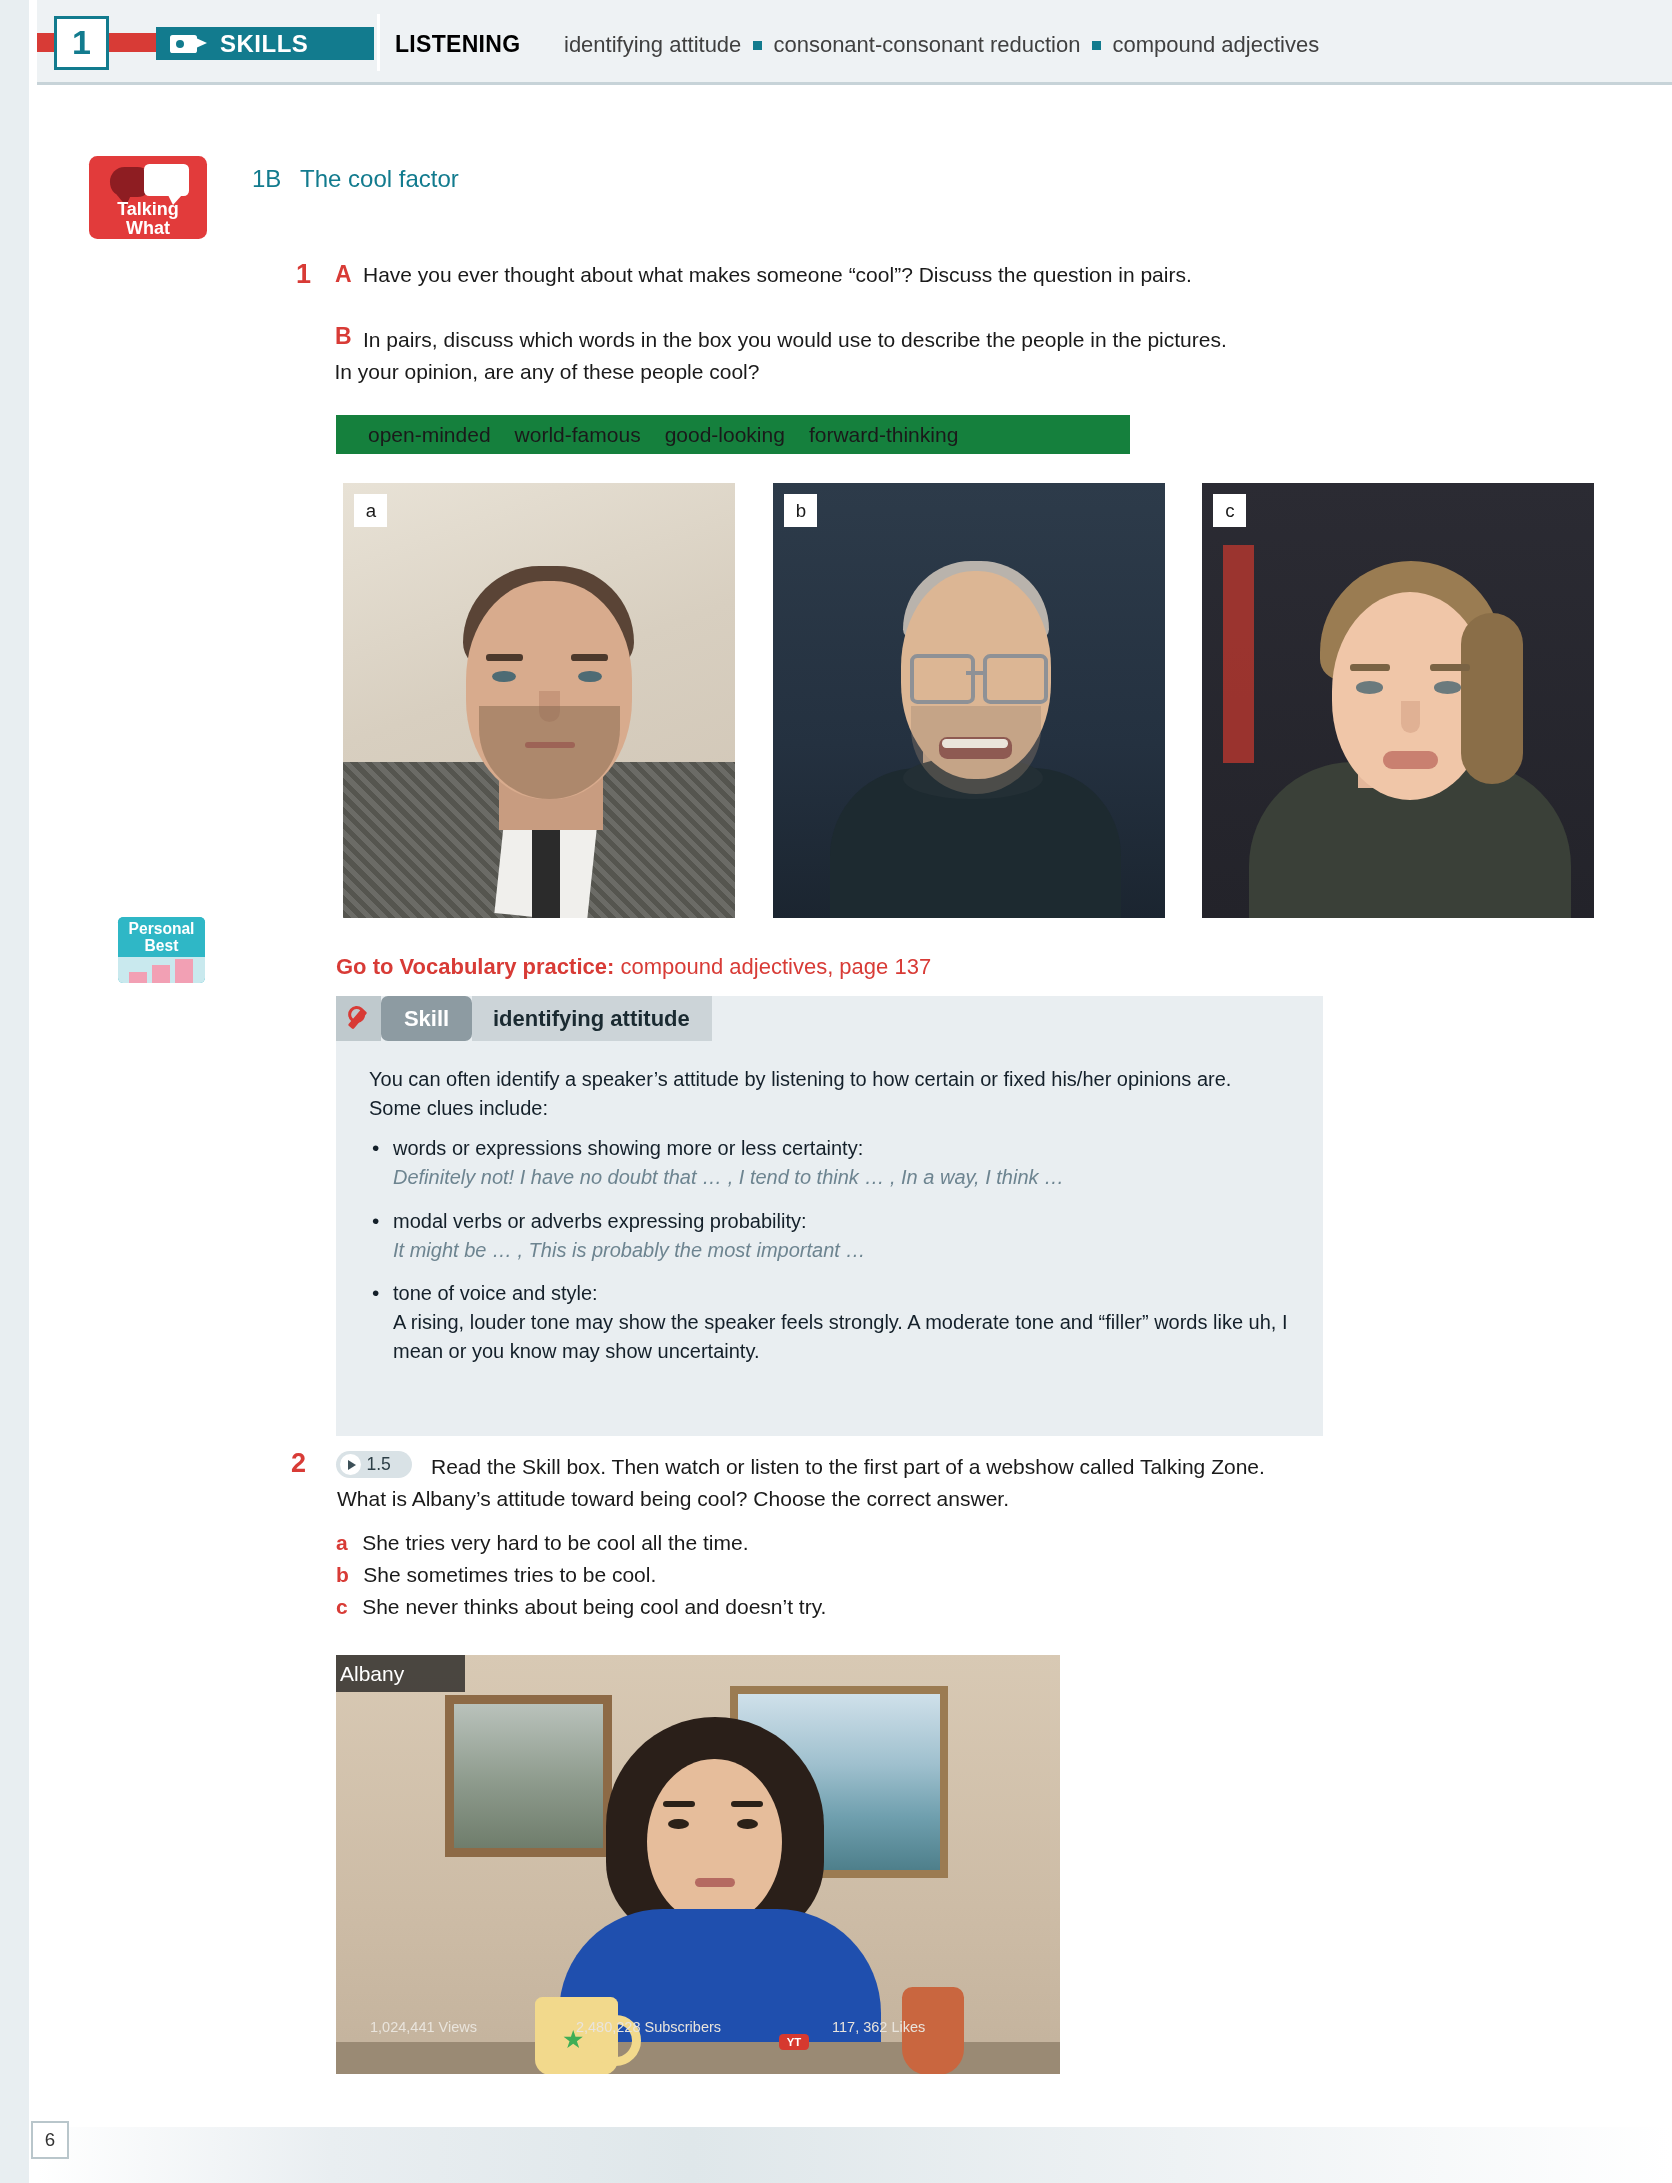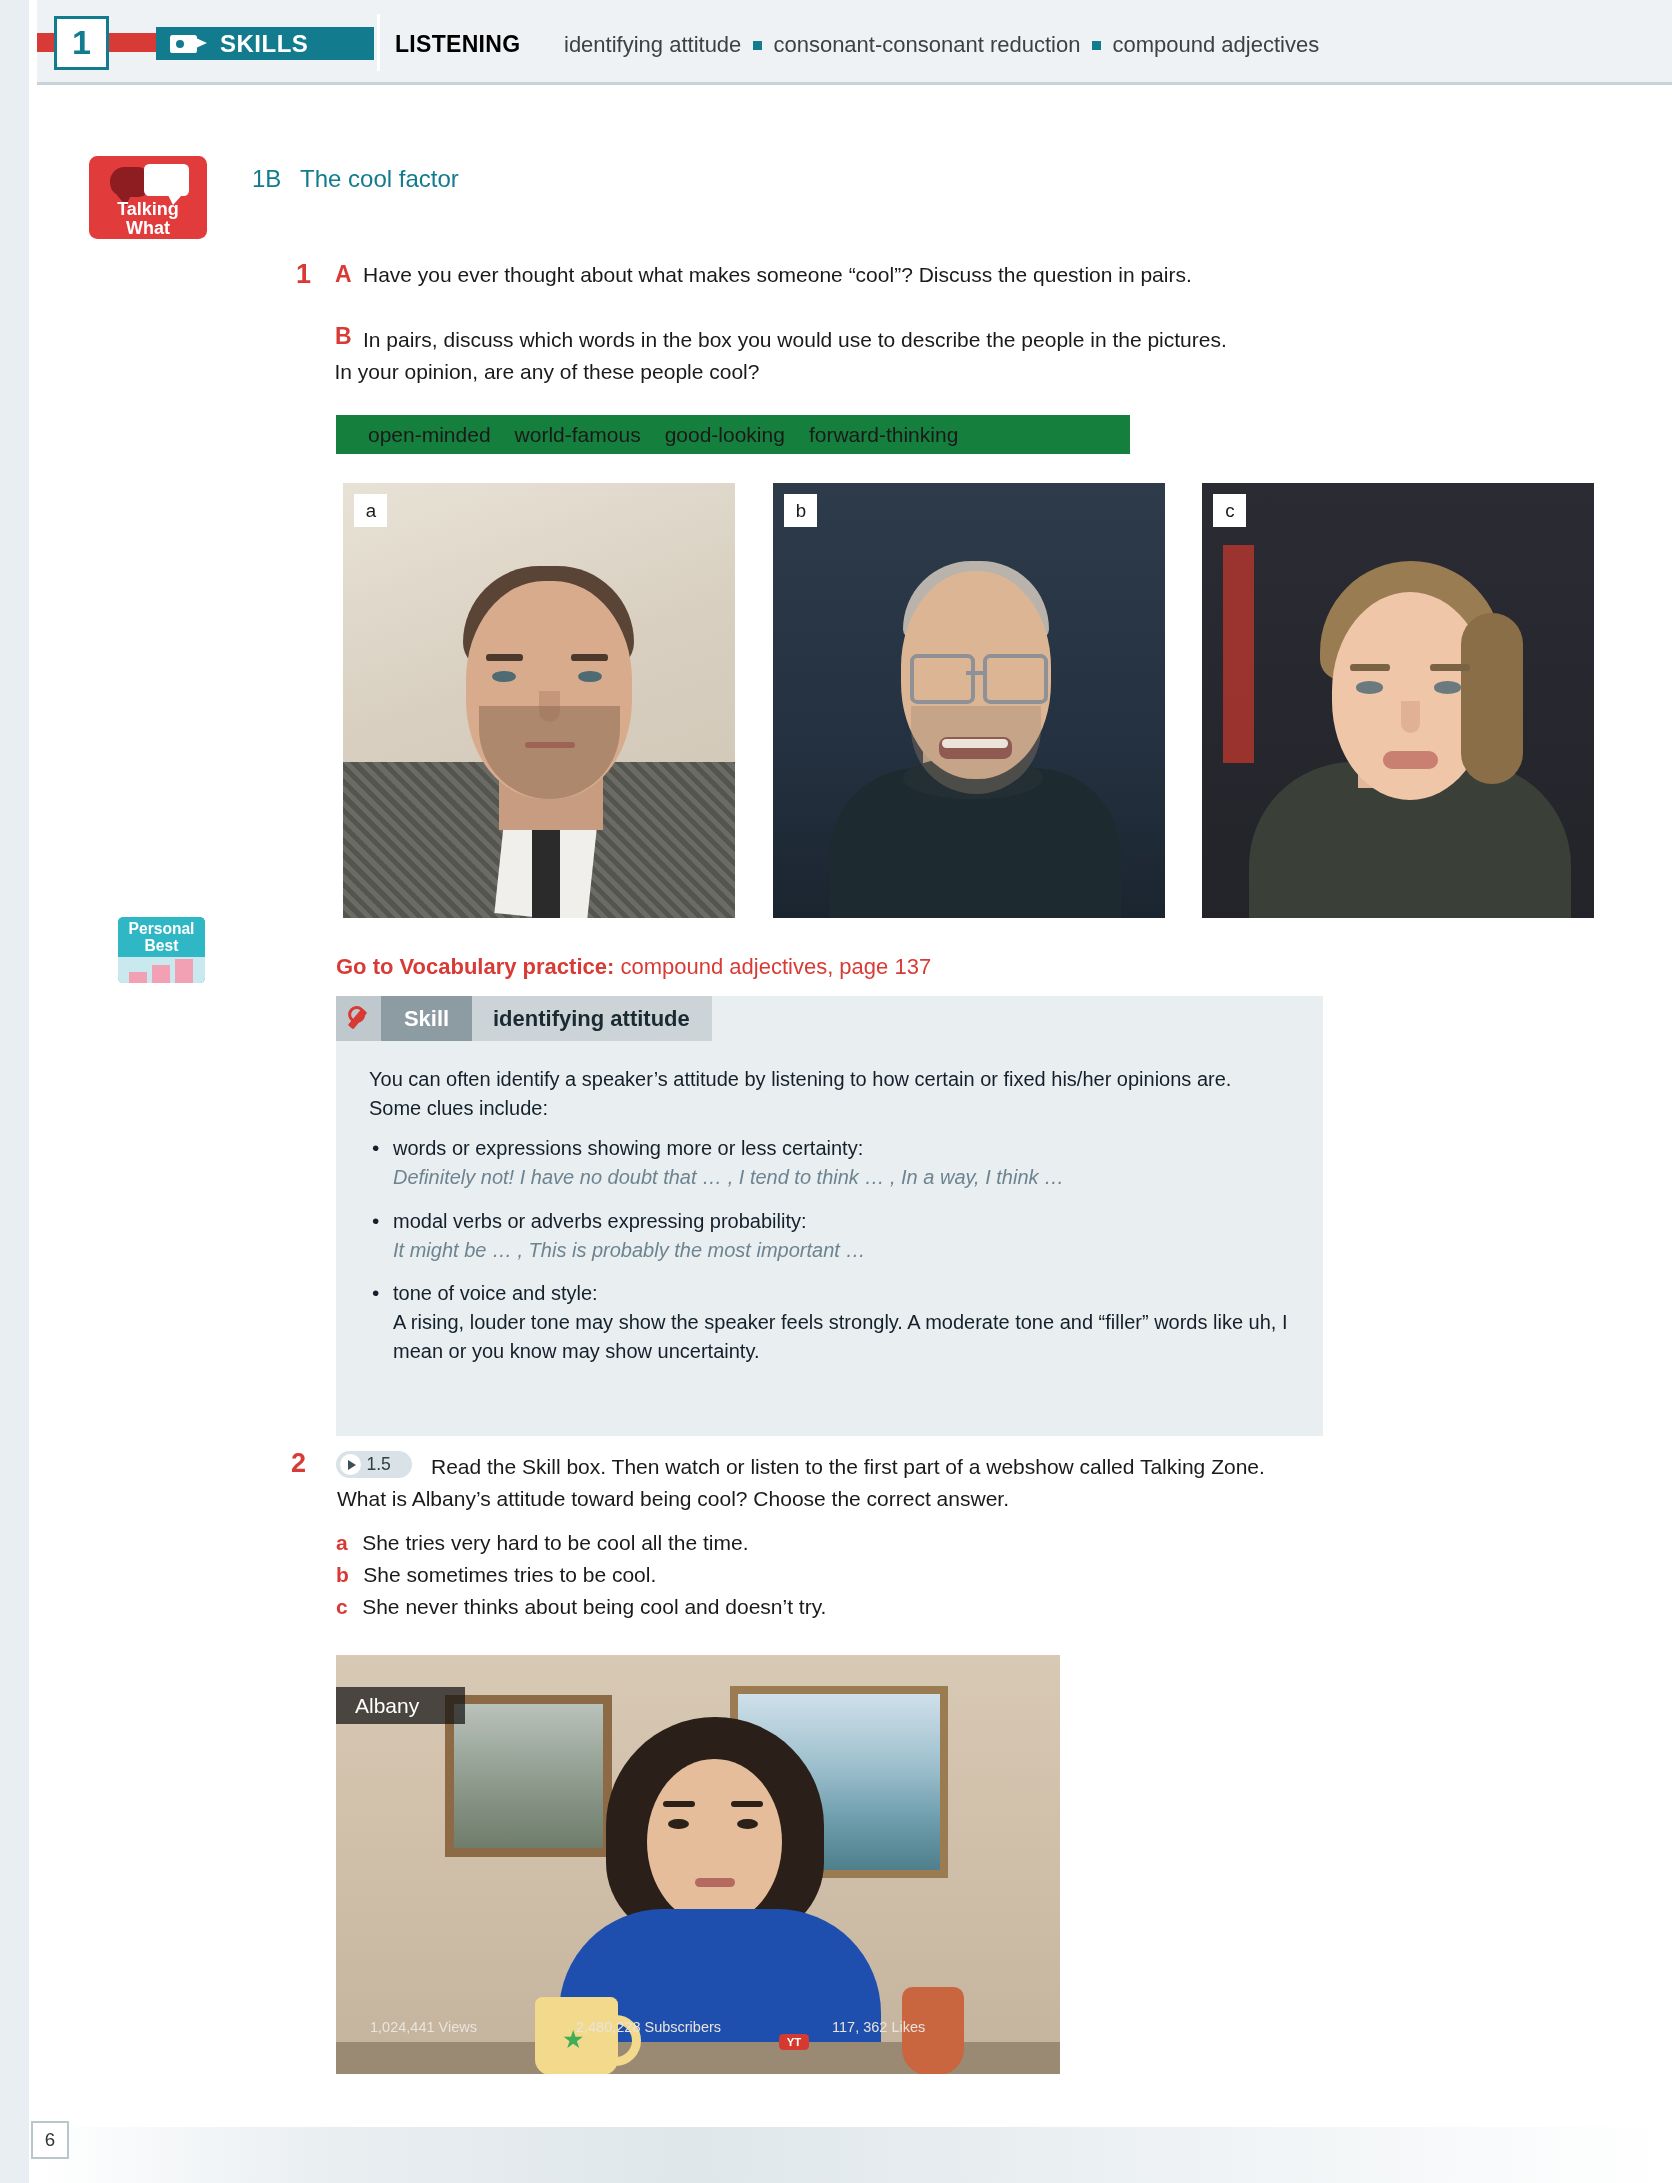--- a/index.html
+++ b/index.html
@@ -333,21 +333,21 @@
     border-radius: 1.6px;
   }
   .wrench-glyph:after {
     content:""; position:absolute; left:3.1px; top:1px;
     width: 11.4px; height: 11.4px; border: 3.6px solid #d83b36; border-radius: 50%;
     transform: rotate(40deg);
   }
   .skill-word {
     width: 91px; height: 45px; background: #8d9ba2;
     color: #ffffff; font-size: 22px; font-weight: bold;
-    display: flex; align-items: center; justify-content: center;
+    display: flex; align-items: center; justify-content: center; border-radius: 7px;
   }
   .skill-name {
     height: 45px; background: #ccd4d8;
     color: #1a2a31; font-size: 22px; font-weight: bold;
     display: flex; align-items: center;
     padding: 0 22px 0 21px;
   }
   .skill-body {
     position: absolute;
     left: 369px; top: 1065px;
@@ -454,23 +454,22 @@
     position:absolute; left:566px; top:332px; width:62px; height:88px;
     background:#c9663f; border-radius: 10.4px 10.4px 26px 26px;
   }
   .v-table {
     position:absolute; left:0; bottom:0; width:724px; height:32px; background:#9a8a74;
   }
   .v-namebar {
     position:absolute; left:0; top:0; width:129px; height:37px;
     background: rgba(20,20,20,0.72);
     color:#ffffff; font-size:21px;
-    display:flex; align-items:center; padding-left:19px;
+    display:flex; align-items:center; padding-left:4px;
     box-sizing: border-box;
-    margin-top: 32px;
   }
   .v-stats {
     position:absolute; left:0; bottom:32px; width:724px; height:31px;
     display:flex; align-items:center;
     color:#e9e4dc; font-size:14.5px;
   }
   .v-stats .views { margin-left: 34px; }
   .v-stats .subs { margin-left: 99px; }
   .v-stats .ytbtn {
     margin-left: 58px; width: 30px; height: 16px; background:#d6392f;

